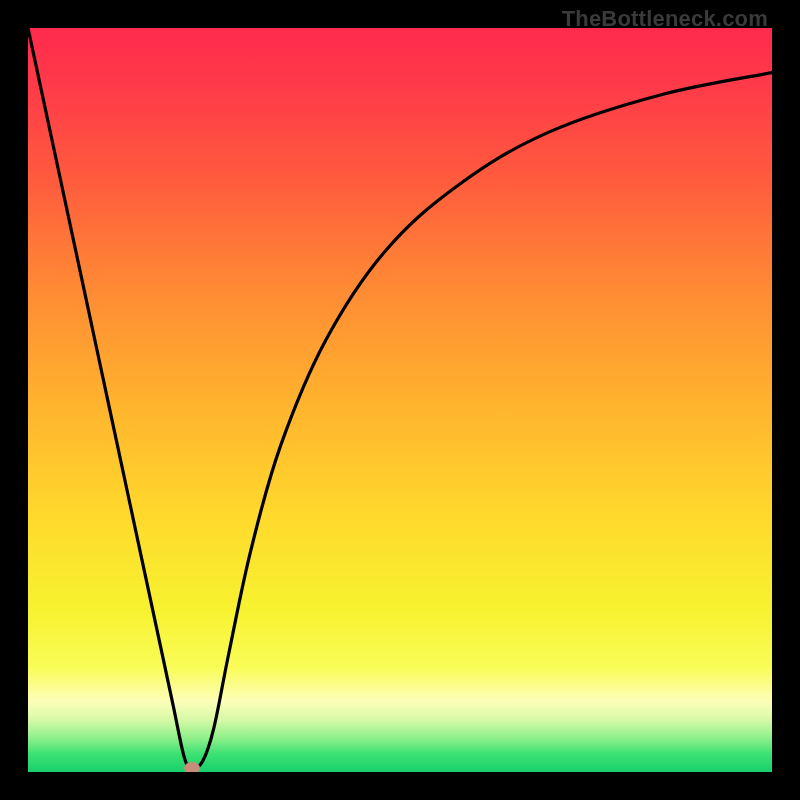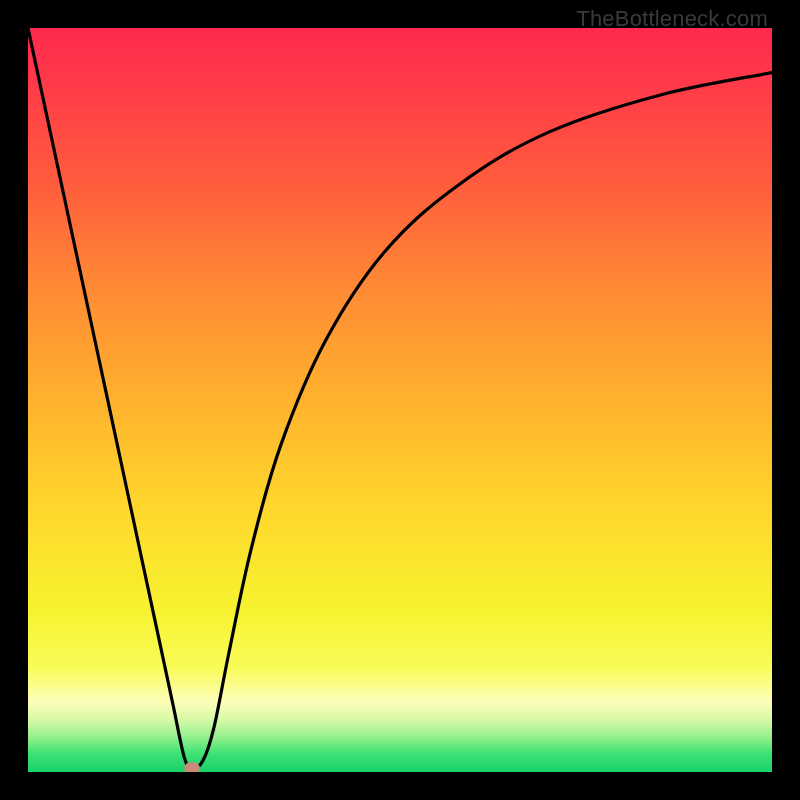--- a/index.html
+++ b/index.html
@@ -31,21 +31,21 @@
     top: 0;
     width: 100%;
     height: 100%;
   }
   .watermark {
     position: absolute;
     top: 6px;
     right: 32px;
     color: #3a3a3a;
     font-size: 22px;
-    font-weight: 400;
+    font-weight: 700;
     letter-spacing: 0.2px;
     user-select: none;
   }
   .curve-svg {
     position: absolute;
     left: 0;
     top: 0;
     width: 100%;
     height: 100%;
   }

